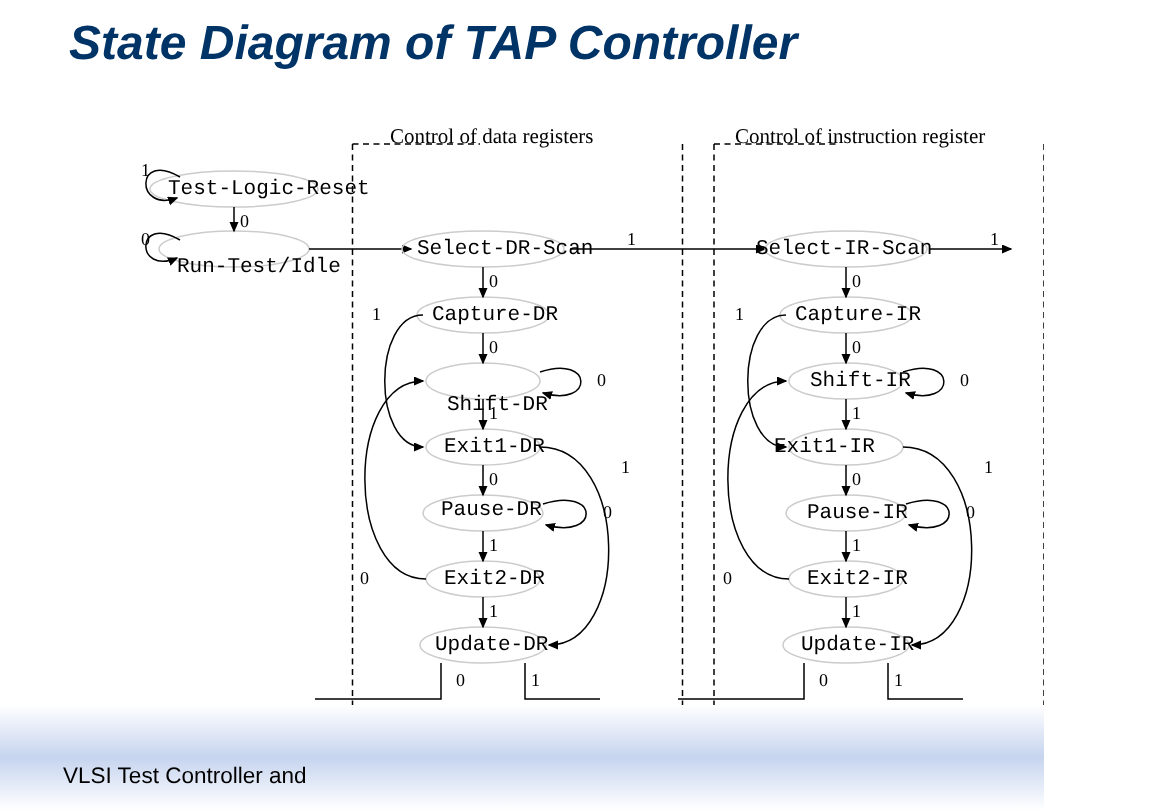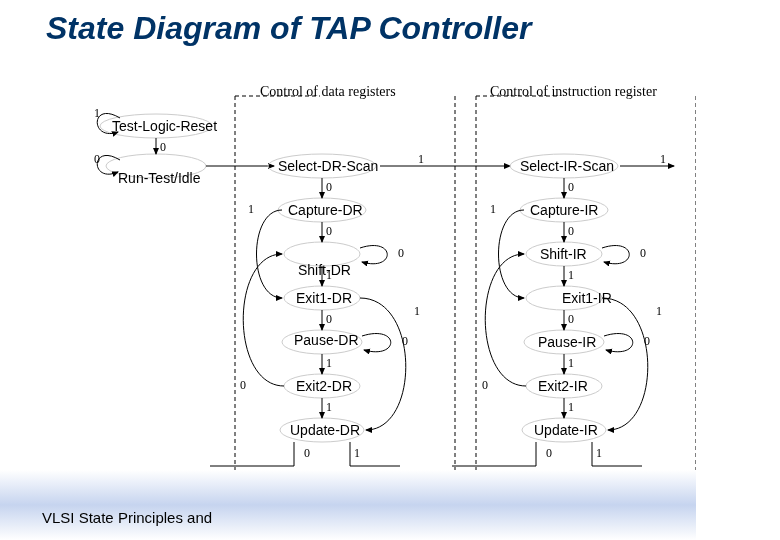--- a/index.html
+++ b/index.html
@@ -1,20 +1,20 @@
 <!DOCTYPE html>
 <html><head>
 <meta charset="utf-8">
 <style>
   html,body{margin:0;padding:0;background:#fff;font-family:Arial,Helvetica,sans-serif}
   .slide{position:relative;width:696px;height:540px;overflow:hidden}
   .title{position:absolute;left:46px;top:10px;font-family:Arial,Helvetica,sans-serif;
          font-size:32px;font-weight:bold;font-style:italic;color:#003366}
   .diag{position:absolute;left:60px;top:70px;width:660px;height:420px}
-  .state{position:absolute;font-family:Liberation Sans, sans-serif;font-size:14px;white-space:nowrap}
+  .state{position:absolute;font-family:Liberation Mono, monospace;font-size:14px;white-space:nowrap}
   .tl{position:absolute;font-family:'Times New Roman',serif;font-size:12px}
   .hdr{position:absolute;font-family:'Times New Roman',serif;font-size:14px}
   .footer-grad{position:absolute;left:0;right:0;bottom:0;height:70px;
                background:linear-gradient(to bottom,#ffffff 0%,#c6d4ef 50%,#ffffff 100%)}
   .foot-left{position:absolute;left:42px;bottom:14px;font-size:15px}
   .foot-right{position:absolute;left:378px;bottom:14px;font-size:15px;white-space:pre}
   svg{position:absolute;left:0;top:0}
 </style>
 </head>
 <body>
@@ -123,24 +123,24 @@
     <div class="state" style="left:58px;top:100px">Run-Test/Idle</div>
 
     <div class="state" style="left:218px;top:88px">Select-DR-Scan</div>
     <div class="state" style="left:228px;top:132px">Capture-DR</div>
     <div class="state" style="left:238px;top:192px">Shift-DR</div>
     <div class="state" style="left:236px;top:220px">Exit1-DR</div>
     <div class="state" style="left:234px;top:262px">Pause-DR</div>
     <div class="state" style="left:236px;top:308px">Exit2-DR</div>
     <div class="state" style="left:230px;top:352px">Update-DR</div>
 
-    <div class="state" style="left:460px;top:88px">Select-IR-Scan</div>
+    <div class="state" style="left:444px;top:88px">Select-IR-Scan</div>
     <div class="state" style="left:470px;top:132px">Capture-IR</div>
     <div class="state" style="left:480px;top:176px">Shift-IR</div>
-    <div class="state" style="left:502px;top:220px">Exit1-IR</div>
+    <div class="state" style="left:456px;top:220px">Exit1-IR</div>
     <div class="state" style="left:478px;top:264px">Pause-IR</div>
     <div class="state" style="left:478px;top:308px">Exit2-IR</div>
     <div class="state" style="left:474px;top:352px">Update-IR</div>
 
     <div class="tl" style="left:34px;top:36px">1</div>
     <div class="tl" style="left:100px;top:70px">0</div>
     <div class="tl" style="left:34px;top:82px">0</div>
 
     <div class="tl" style="left:358px;top:82px">1</div>
     <div class="tl" style="left:266px;top:110px">0</div>
@@ -167,14 +167,14 @@
     <div class="tl" style="left:508px;top:242px">0</div>
     <div class="tl" style="left:584px;top:264px">0</div>
     <div class="tl" style="left:508px;top:286px">1</div>
     <div class="tl" style="left:422px;top:308px">0</div>
     <div class="tl" style="left:508px;top:330px">1</div>
     <div class="tl" style="left:536px;top:376px">1</div>
     <div class="tl" style="left:486px;top:376px">0</div>
   </div>
 
   <div class="footer-grad"></div>
-  <div class="foot-left">VLSI State Principles and</div>
+  <div class="foot-left">VLSI Test Controller and</div>
 </div>
 
 </body></html>

